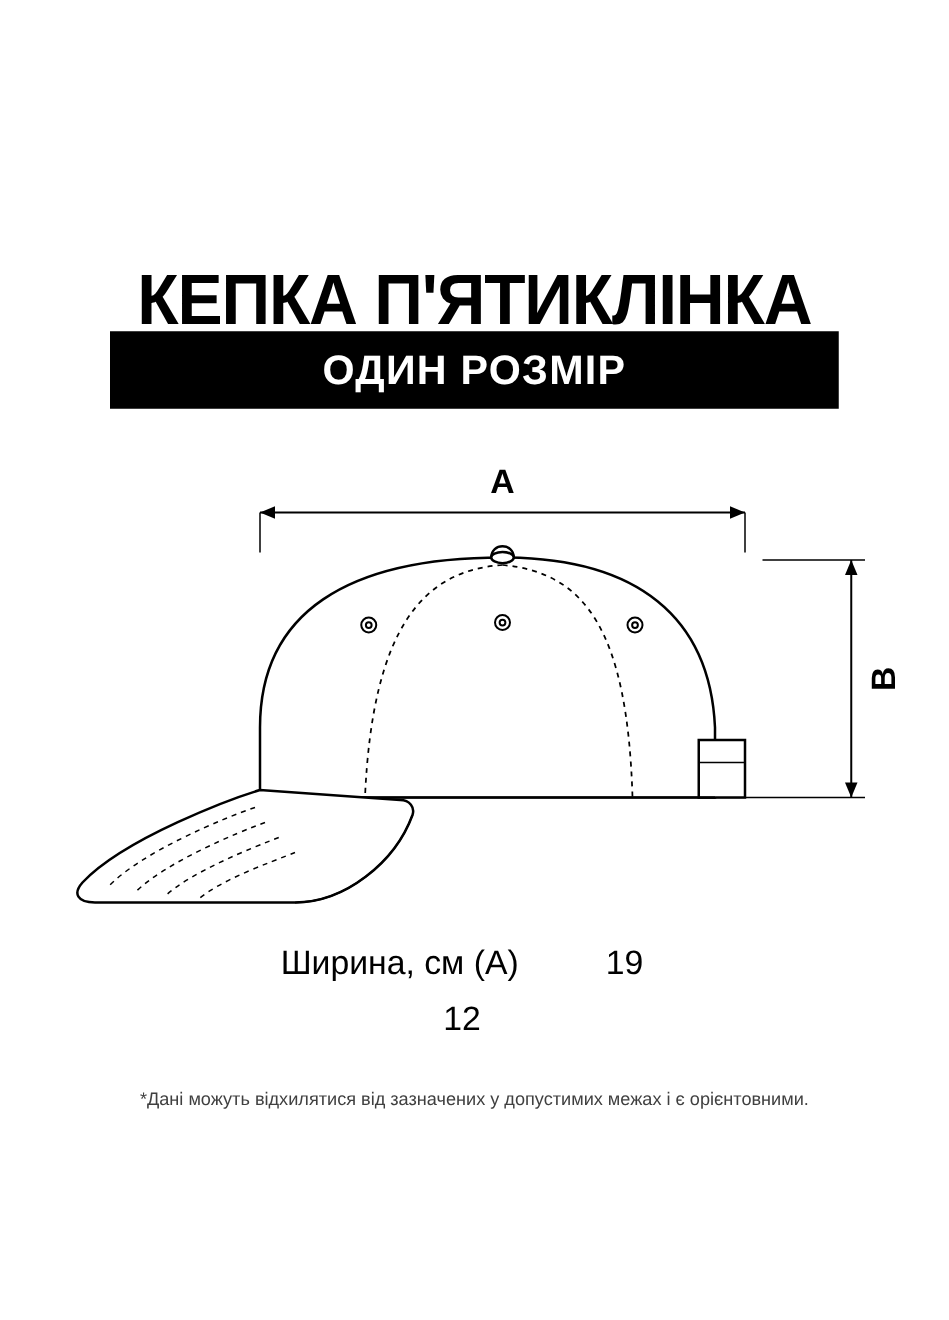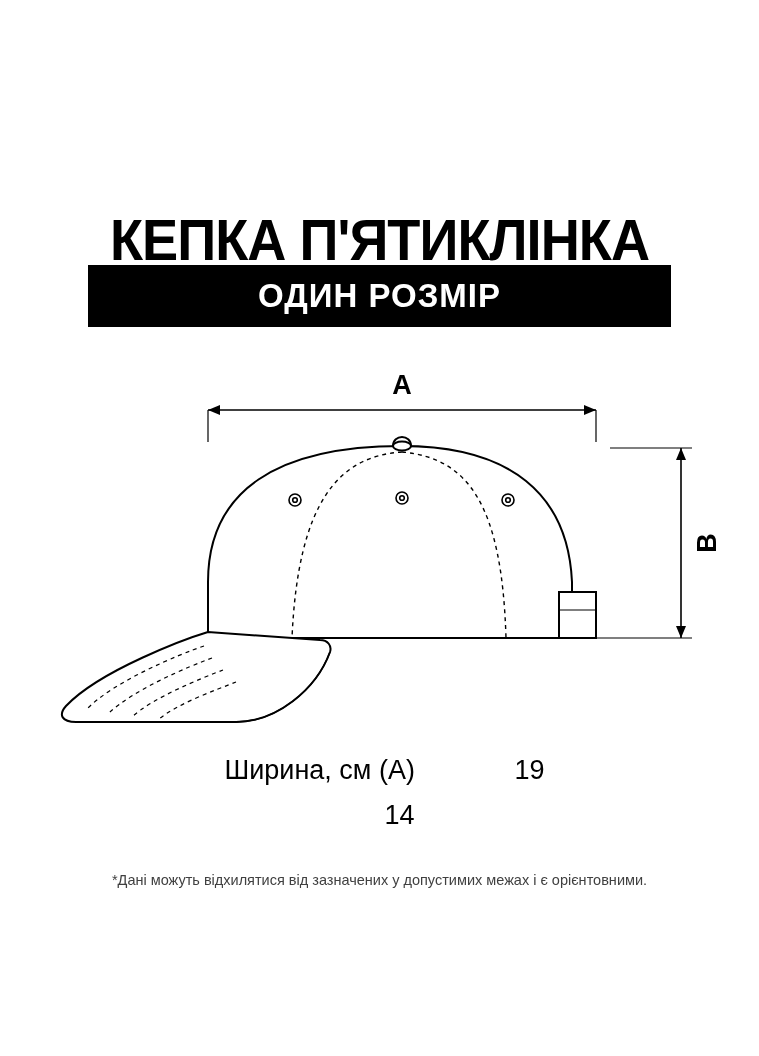--- a/index.html
+++ b/index.html
@@ -85,21 +85,21 @@
     line-height: 45px;
     font-family: "Liberation Sans", sans-serif;
   }
   .measure-label {
     width: 260px;
     text-align: left;
     padding-left: 0;
   }
   .measure-value {
     width: 90px;
-    text-align: center;
+    text-align: left;
   }
 
   
   .footnote {
     position: absolute;
     left: 0;
     top: 872px;
     width: 759px;
     text-align: center;
     font-size: 14.5px;
@@ -197,19 +197,19 @@
       <text x="0" y="0" text-anchor="middle" transform="translate(676,173) rotate(-90)" font-family="Liberation Sans, sans-serif" font-size="27" font-weight="bold" fill="#000">B</text>
     </svg>
   </div>
 
   <div class="measure-table">
     <div class="measure-row">
       <span class="measure-label">Ширина, см (A)</span>
       <span class="measure-value">19</span>
     </div>
     <div class="measure-row">
-      <span class="measure-value">14</span>
+      <span class="measure-value">12</span>
     </div>
   </div>
 
   <div class="footnote">*Дані можуть відхилятися від зазначених у допустимих межах і є орієнтовними.</div>
 
 </div>
 
 </body></html>

